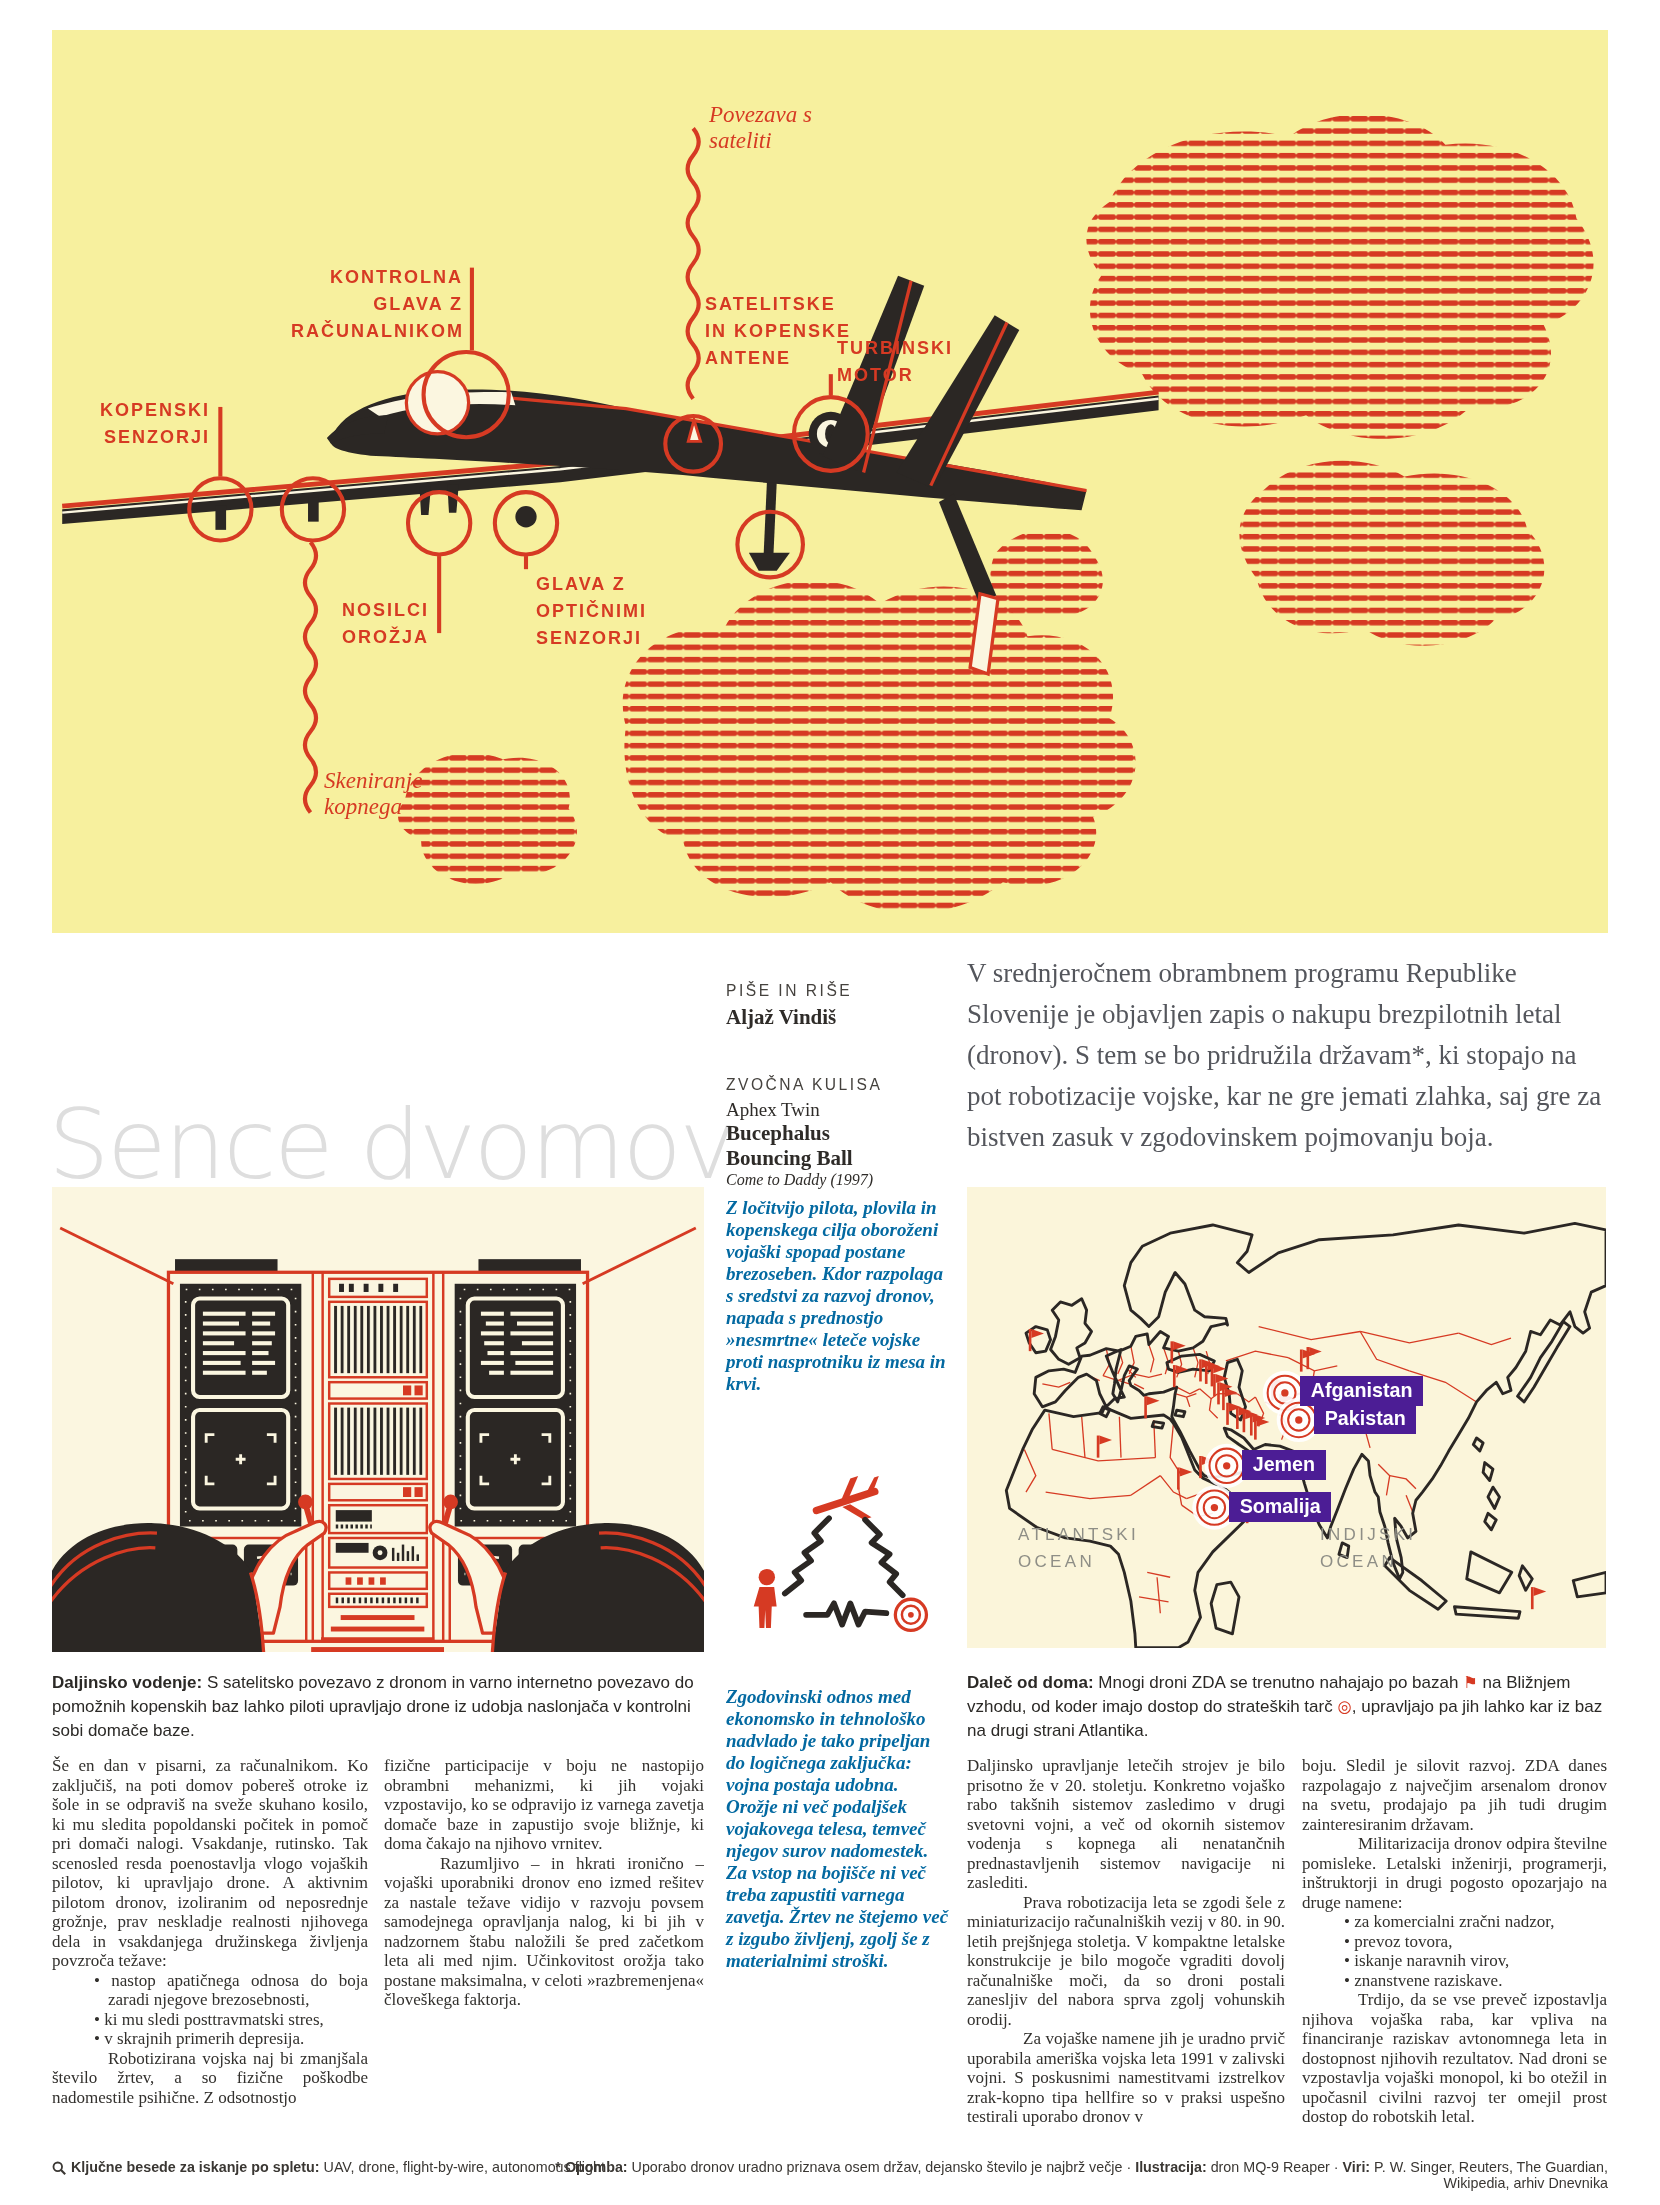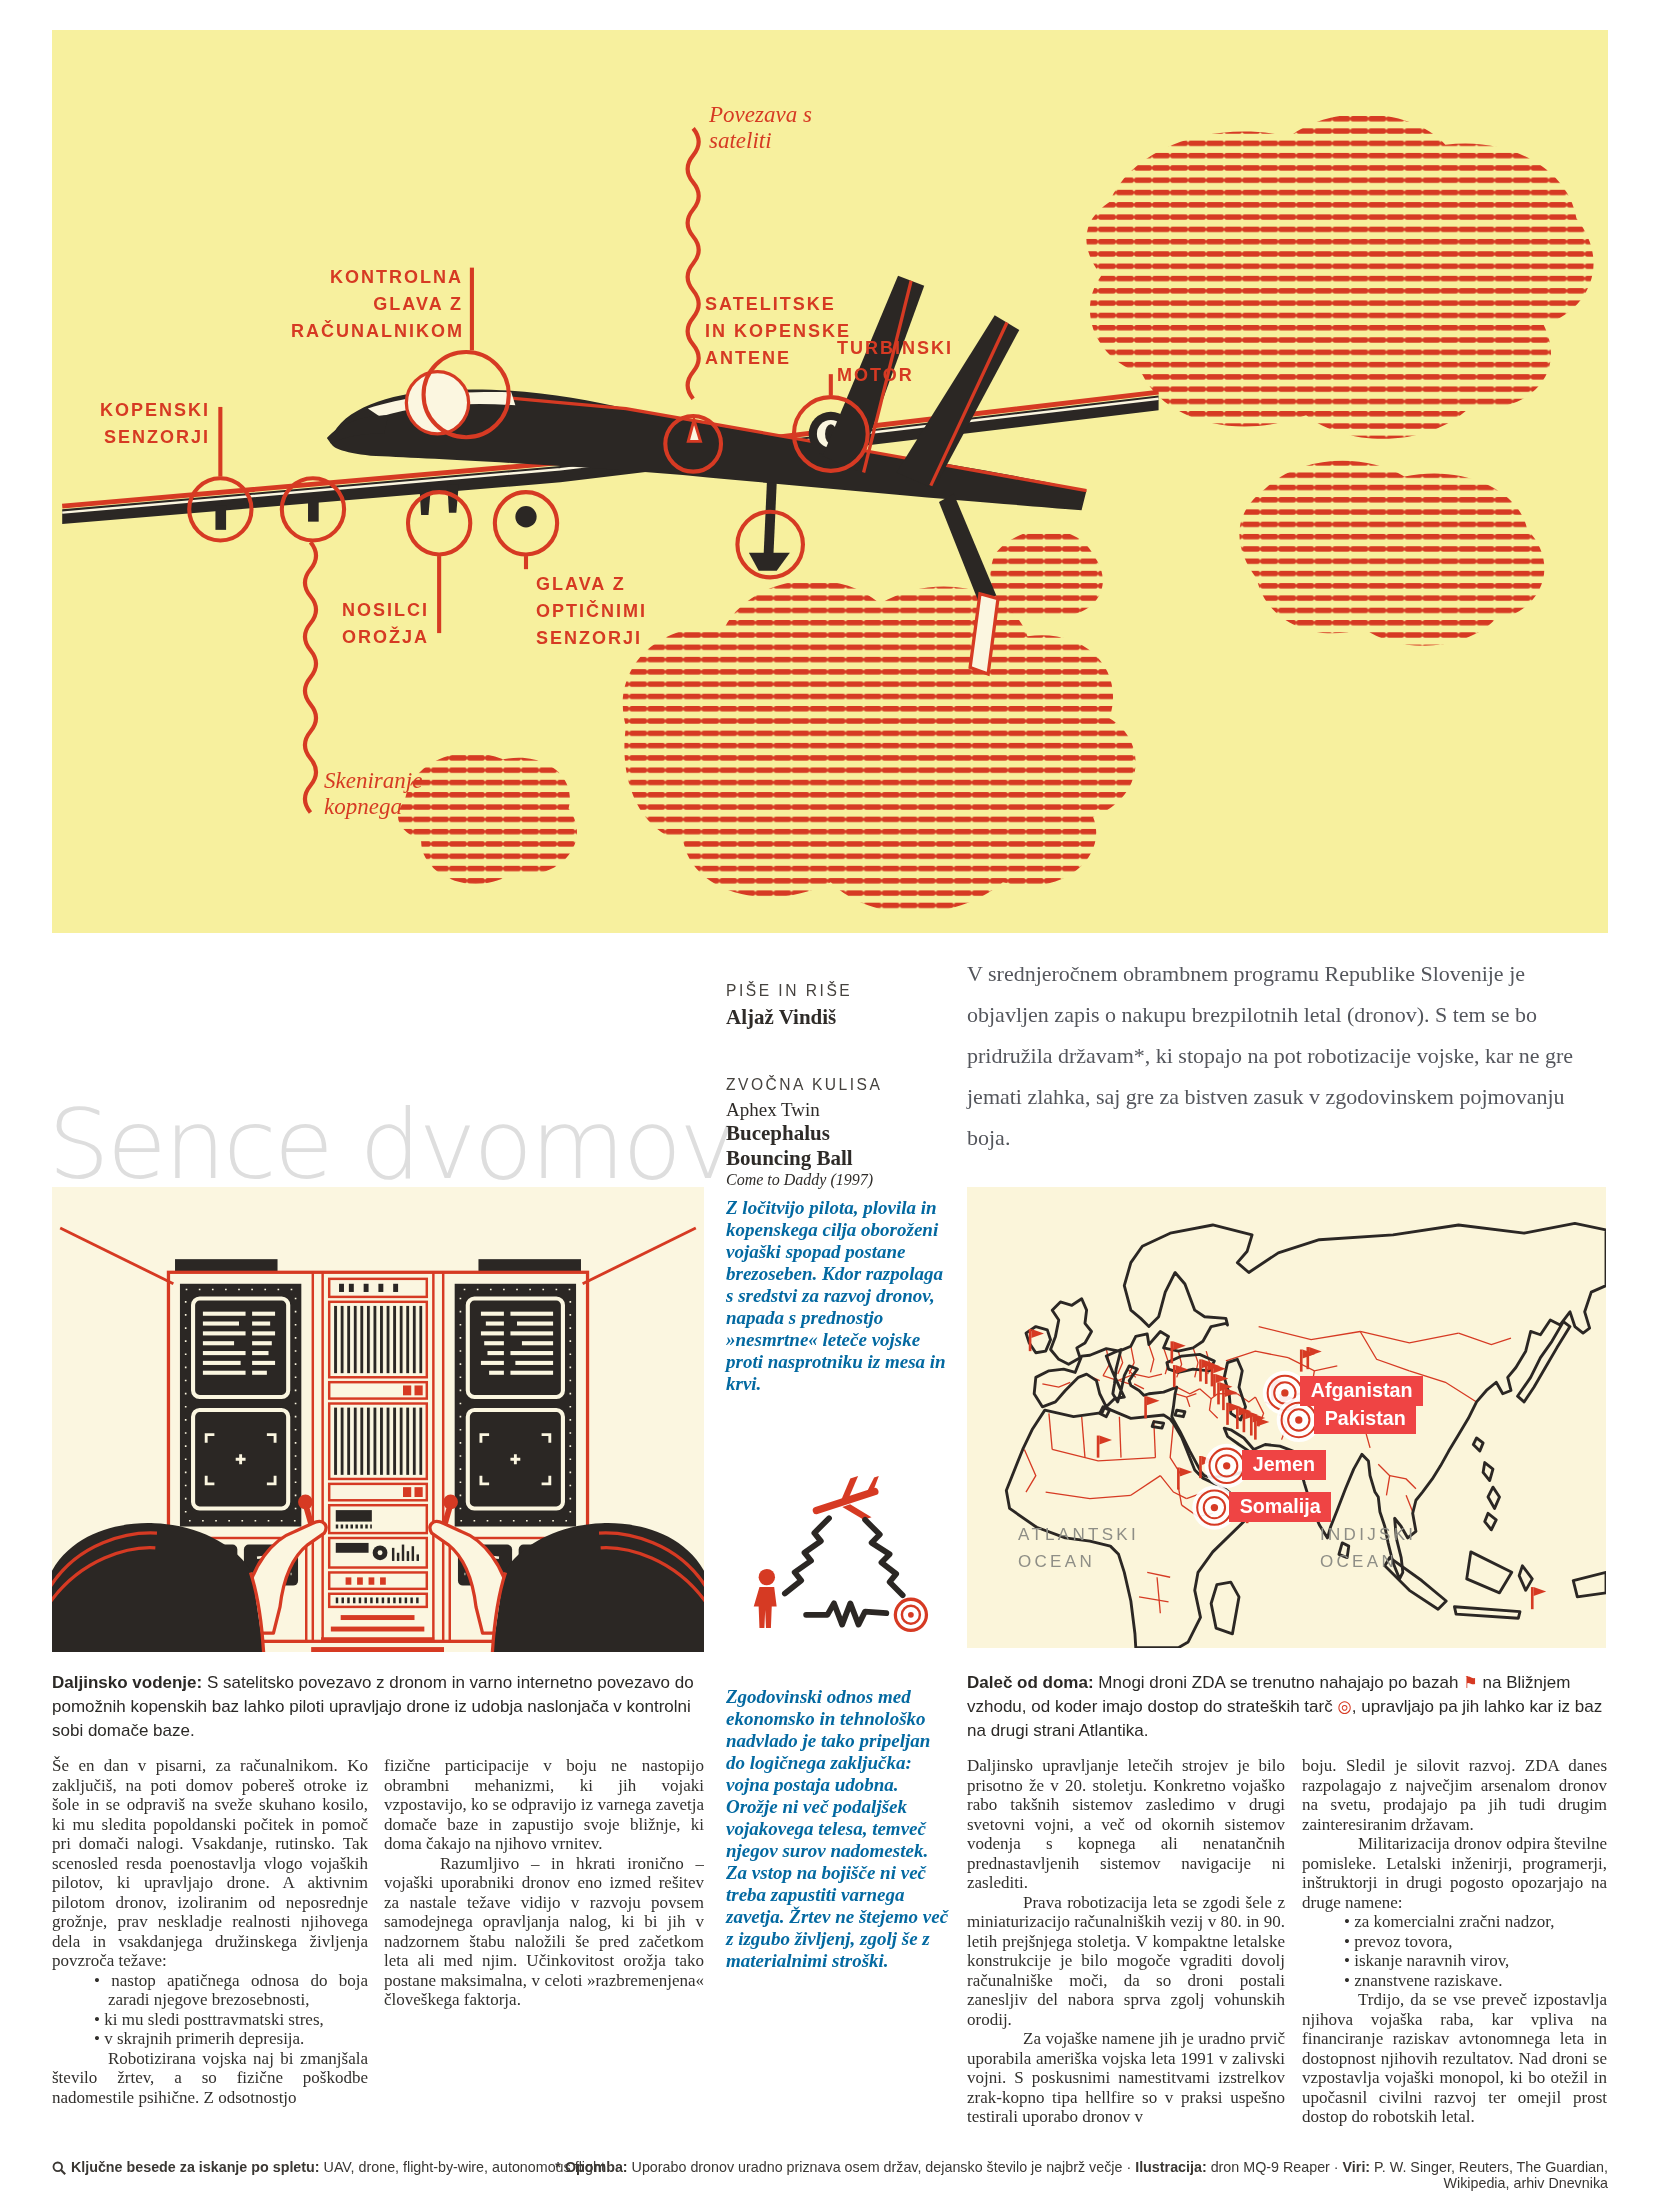--- a/index.html
+++ b/index.html
@@ -20,31 +20,31 @@
   .title.t2{top:1031px;color:#dedede;}
   
   .byline{position:absolute;left:726px;top:982px;width:213px;color:#2e2b28;}
   .by-label{font-size:15.6px;letter-spacing:2.5px;color:#45423e;margin:0 0 4.9px 0;}
   .by-name{font-family:"Liberation Serif",serif;font-size:21px;font-weight:bold;margin:0;}
   .by-reg{font-family:"Liberation Serif",serif;font-size:19px;margin:0;}
   .by-it{font-family:"Liberation Serif",serif;font-size:16px;font-style:italic;margin:0;}
   .by-gap{height:46px;}
   
   .intro{position:absolute;left:967px;top:953px;width:643px;margin:0;
-         font-family:"Liberation Serif",serif;font-size:22px;line-height:41px;color:#54565c;}
+         font-family:"Liberation Serif",serif;font-size:27px;line-height:41px;color:#54565c;}
   
   .controlroom{position:absolute;left:52px;top:1187px;width:652px;height:465px;}
   .pull{position:absolute;left:726px;width:223px;color:#0369a1;font-family:"Liberation Serif",serif;
         font-style:italic;font-weight:600;font-size:19px;line-height:22px;margin:0;}
   .pull.p1{top:1197px;}
   .pull.p2{top:1686px;}
   .diagram{position:absolute;left:734px;top:1474px;width:213px;height:176px;}
   .map{position:absolute;left:967px;top:1187px;width:639px;height:461px;background:#fbf5da;}
   .map svg{position:absolute;left:0;top:0;}
-  .country-label{position:absolute;background:#ef4444;color:#ffffff;font-size:19.7px;font-weight:bold;
+  .country-label{position:absolute;background:#4c1d95;color:#ffffff;font-size:19.7px;font-weight:bold;
                  padding:2.5px 10.7px 4.1px;white-space:nowrap;}
   .ocean{position:absolute;width:107px;color:#8e8e86;font-size:17px;letter-spacing:3.3px;line-height:1.6;}
   
   .cap{position:absolute;top:1671px;font-size:17px;line-height:24px;color:#2b2926;margin:0;}
   .cap b{font-weight:bold;}
   .cap .red-glyph{color:#d63a23;font-family:"DejaVu Sans",sans-serif;font-size:16.4px;}
   .cap.left{left:52px;width:652px;}
   .cap.right{left:967px;width:643px;}
   
   .col{position:absolute;top:1756px;height:377px;overflow:hidden;text-align:justify;

